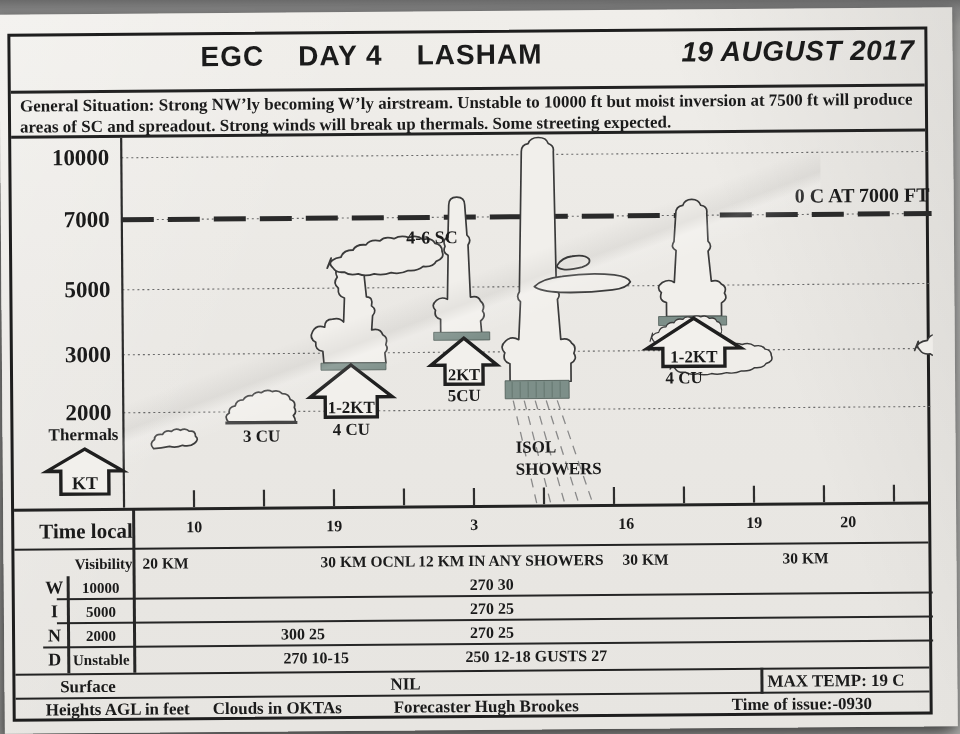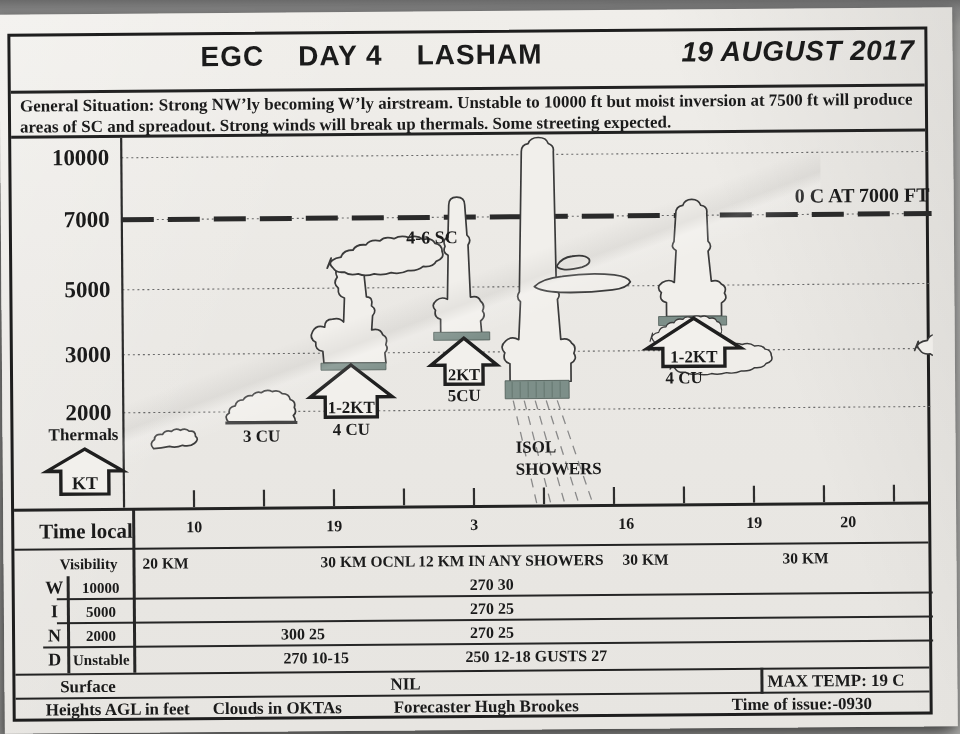--- a/index.html
+++ b/index.html
@@ -22,21 +22,21 @@
   .gensit{position:absolute;left:0;top:54px;width:100%;box-sizing:border-box;height:48px;
     border-top:3px solid #222;border-bottom:3px solid #222;padding:2px 9px 0 9px;
     font-weight:700;font-size:17px;line-height:21px;}
   
   svg.chart{position:absolute;left:0;top:102px;width:920px;height:370px;}
   
   .time-row{position:absolute;left:0;top:472px;width:100%;height:40px;border-top:3px solid #232323;box-sizing:border-box;}
   .time-label{position:absolute;left:25px;top:8px;font-weight:700;font-size:21px;}
   .hour{position:absolute;top:8px;width:60px;text-align:center;font-weight:700;font-size:16px;}
   .vis-row{position:absolute;left:0;top:512px;width:100%;height:28px;border-top:2px solid #232323;box-sizing:border-box;}
-  .vis-label{position:absolute;left:30px;top:6px;width:88px;text-align:center;font-weight:700;font-size:15px;}
+  .vis-label{position:absolute;left:30px;top:6px;width:88px;text-align:right;font-weight:700;font-size:15px;}
   .vis-val{position:absolute;top:5px;font-weight:700;font-size:15.5px;white-space:nowrap;}
   .wind-row{position:absolute;left:0;width:100%;height:24px;}
   .wletter{position:absolute;left:27px;width:25px;text-align:center;font-weight:700;font-size:18px;top:1px;}
   .wlevel{position:absolute;left:54px;width:64px;text-align:center;font-weight:700;font-size:15px;top:4px;}
   .wval{position:absolute;top:3px;font-weight:700;font-size:16px;text-align:center;white-space:nowrap;}
   .hline{position:absolute;background:#262626;height:2px;}
   .vline{position:absolute;background:#262626;width:2.5px;}
   .warn-row{position:absolute;left:0;top:637px;width:100%;height:26px;border-top:2.5px solid #232323;border-bottom:2.5px solid #232323;box-sizing:border-box;}
   .warn-label{position:absolute;left:27px;width:91px;top:2px;text-align:center;font-weight:700;font-size:17px;}
   .warn-val{position:absolute;left:300px;width:180px;top:2px;text-align:center;font-weight:700;font-size:17px;}

